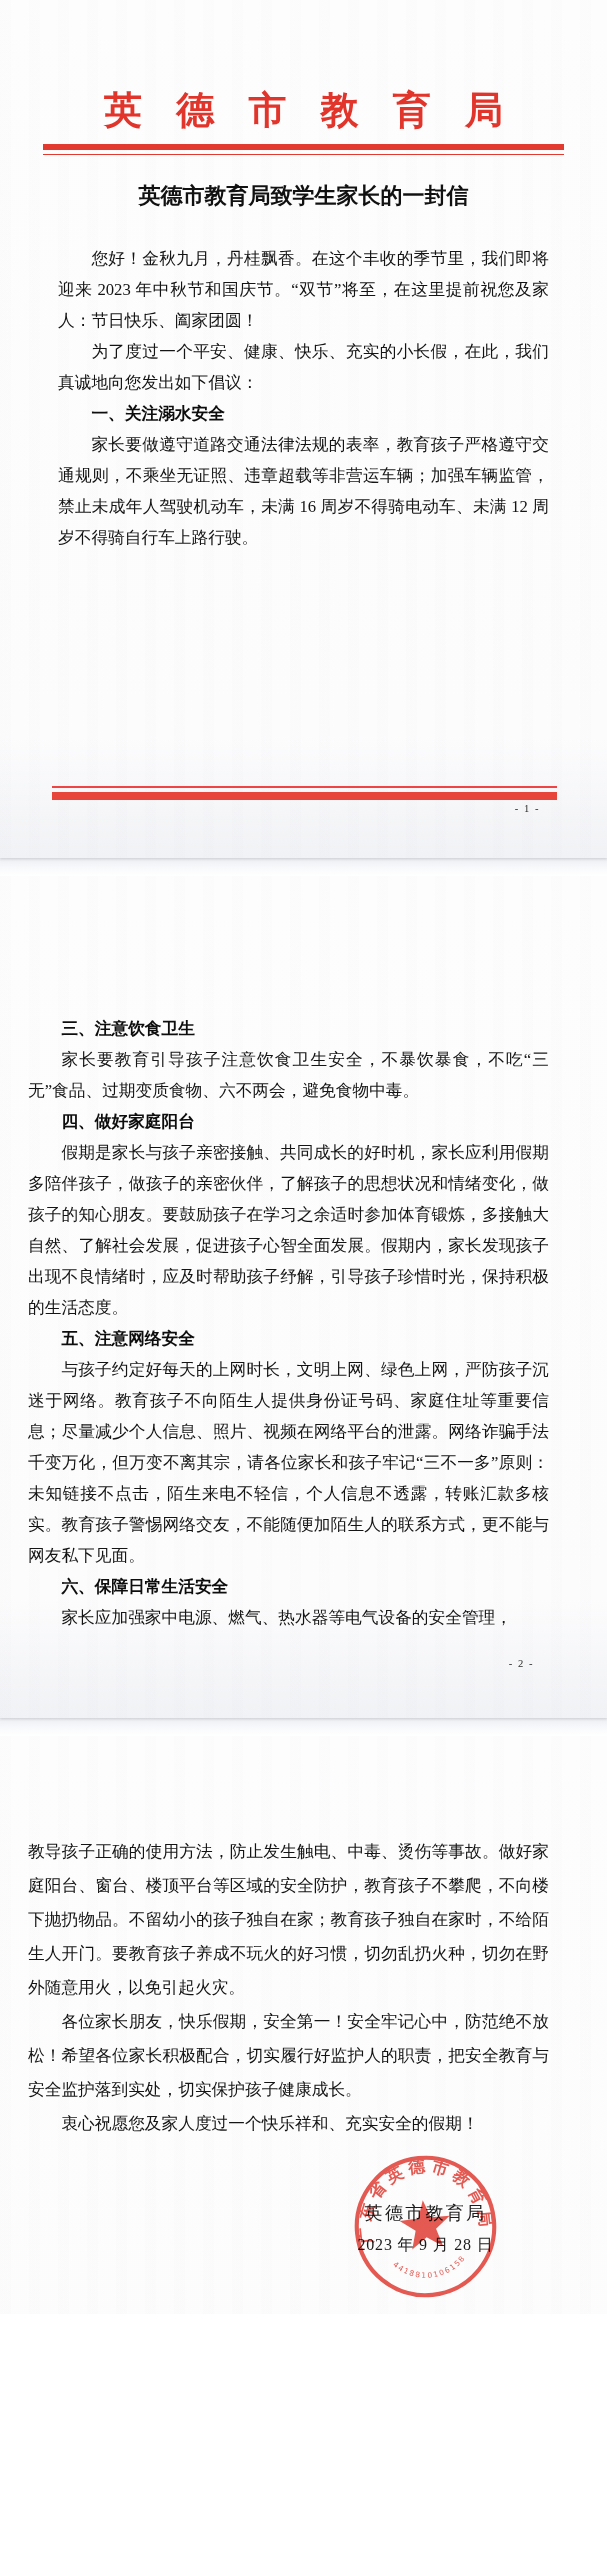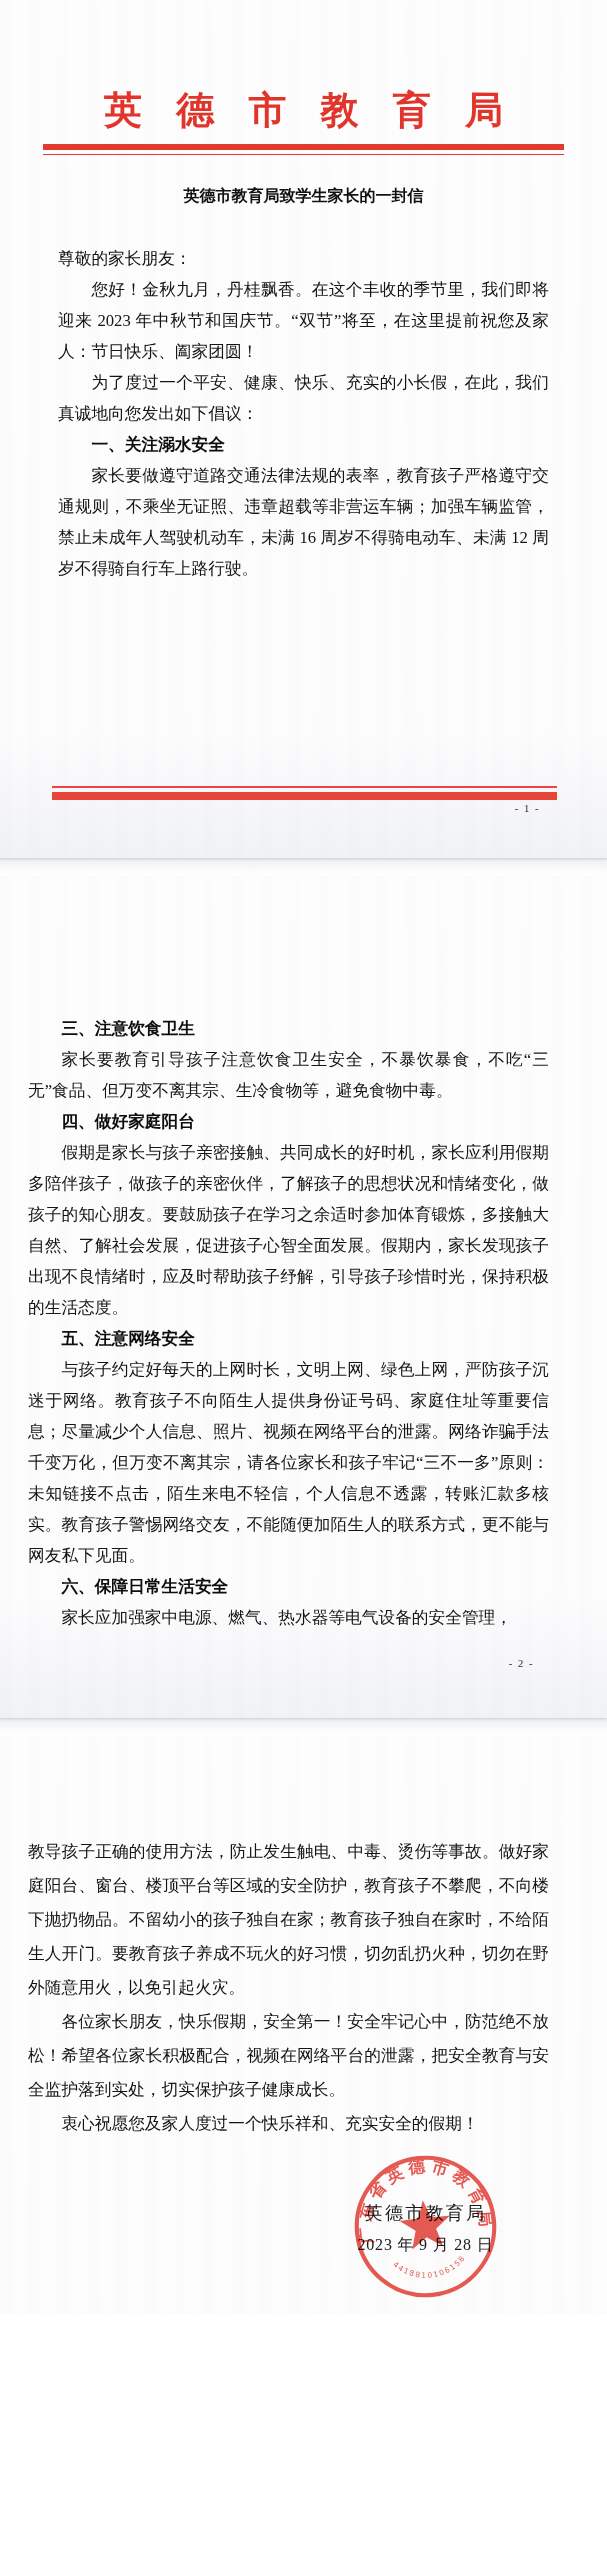--- a/index.html
+++ b/index.html
@@ -32,21 +32,21 @@
     letter-spacing:0.9em; text-indent:0.9em;
     white-space:nowrap;
   }
   .rules { margin:12px 43px 0 43px; }
   .rule-thick { height:6px; background:#e23a2e; }
   .rule-thin  { height:1.5px; background:#e23a2e; margin-top:3.8px; }
 
   .doc-title {
     margin-top:26px;
     text-align:center;
-    font-size:16px; font-weight:bold; line-height:30px;
+    font-size:22px; font-weight:bold; line-height:30px;
     color:#111;
   }
 
   
   .body-text {
     margin-top:32px;
     padding:0 58px;
     font-size:16.7px; line-height:31px;
     text-align:justify; text-justify:inter-ideograph;
     color:#141414;
@@ -95,56 +95,55 @@
 
   <section class="page page-1">
     <div class="agency">英德市教育局</div>
     <div class="rules">
       <div class="rule-thick"></div>
       <div class="rule-thin"></div>
     </div>
     <h1 class="doc-title">英德市教育局致学生家长的一封信</h1>
 
     <div class="body-text">
-      <p class="noindent">尊敬的家长朋友：</p>
       <p class="indent">您好！金秋九月，丹桂飘香。在这个丰收的季节里，我们即将迎来 2023 年中秋节和国庆节。“双节”将至，在这里提前祝您及家人：节日快乐、阖家团圆！</p>
       <p class="indent">为了度过一个平安、健康、快乐、充实的小长假，在此，我们真诚地向您发出如下倡议：</p>
       <p class="section">一、关注溺水安全</p>
       <p class="indent">家长要做遵守道路交通法律法规的表率，教育孩子严格遵守交通规则，不乘坐无证照、违章超载等非营运车辆；加强车辆监管，禁止未成年人驾驶机动车，未满 16 周岁不得骑电动车、未满 12 周岁不得骑自行车上路行驶。</p>
     </div>
 
     <div class="p1-footer">
       <div class="f-thin"></div>
       <div class="f-thick"></div>
     </div>
     <div class="page-num pn-1">- 1 -</div>
   </section>
 
   <div class="page-gap"></div>
 
   <section class="page page-2">
     <div class="body-text">
       <p class="section">三、注意饮食卫生</p>
-      <p class="indent">家长要教育引导孩子注意饮食卫生安全，不暴饮暴食，不吃“三无”食品、但万变不离其宗、生冷食物等，避免食物中毒。</p>
+      <p class="indent">家长要教育引导孩子注意饮食卫生安全，不暴饮暴食，不吃“三无”食品、过期变质食物、六不两会，避免食物中毒。</p>
       <p class="section">四、做好家庭阳台</p>
       <p class="indent">假期是家长与孩子亲密接触、共同成长的好时机，家长应利用假期多陪伴孩子，做孩子的亲密伙伴，了解孩子的思想状况和情绪变化，做孩子的知心朋友。要鼓励孩子在学习之余适时参加体育锻炼，多接触大自然、了解社会发展，促进孩子心智全面发展。假期内，家长发现孩子出现不良情绪时，应及时帮助孩子纾解，引导孩子珍惜时光，保持积极的生活态度。</p>
       <p class="section">五、注意网络安全</p>
       <p class="indent">与孩子约定好每天的上网时长，文明上网、绿色上网，严防孩子沉迷于网络。教育孩子不向陌生人提供身份证号码、家庭住址等重要信息；尽量减少个人信息、照片、视频在网络平台的泄露。网络诈骗手法千变万化，但万变不离其宗，请各位家长和孩子牢记“三不一多”原则：未知链接不点击，陌生来电不轻信，个人信息不透露，转账汇款多核实。教育孩子警惕网络交友，不能随便加陌生人的联系方式，更不能与网友私下见面。</p>
       <p class="section">六、保障日常生活安全</p>
       <p class="indent">家长应加强家中电源、燃气、热水器等电气设备的安全管理，</p>
     </div>
     <div class="page-num pn-2">- 2 -</div>
   </section>
 
   <div class="page-gap"></div>
 
   <section class="page page-3">
     <div class="body-text">
       <p class="noindent">教导孩子正确的使用方法，防止发生触电、中毒、烫伤等事故。做好家庭阳台、窗台、楼顶平台等区域的安全防护，教育孩子不攀爬，不向楼下抛扔物品。不留幼小的孩子独自在家；教育孩子独自在家时，不给陌生人开门。要教育孩子养成不玩火的好习惯，切勿乱扔火种，切勿在野外随意用火，以免引起火灾。</p>
-      <p class="indent">各位家长朋友，快乐假期，安全第一！安全牢记心中，防范绝不放松！希望各位家长积极配合，视频在网络平台的泄露，把安全教育与安全监护落到实处，切实保护孩子健康成长。</p>
+      <p class="indent">各位家长朋友，快乐假期，安全第一！安全牢记心中，防范绝不放松！希望各位家长积极配合，切实履行好监护人的职责，把安全教育与安全监护落到实处，切实保护孩子健康成长。</p>
       <p class="indent">衷心祝愿您及家人度过一个快乐祥和、充实安全的假期！</p>
     </div>
 
     <div class="signature">
       <div class="sig-name">英德市教育局</div>
       <div class="sig-date">2023 年 9 月 28 日</div>
     </div>
 
     <svg class="seal" viewBox="0 0 180 180" aria-hidden="true">
       <circle cx="90" cy="90" r="83" fill="none" stroke="#e4443a" stroke-width="5"></circle>

